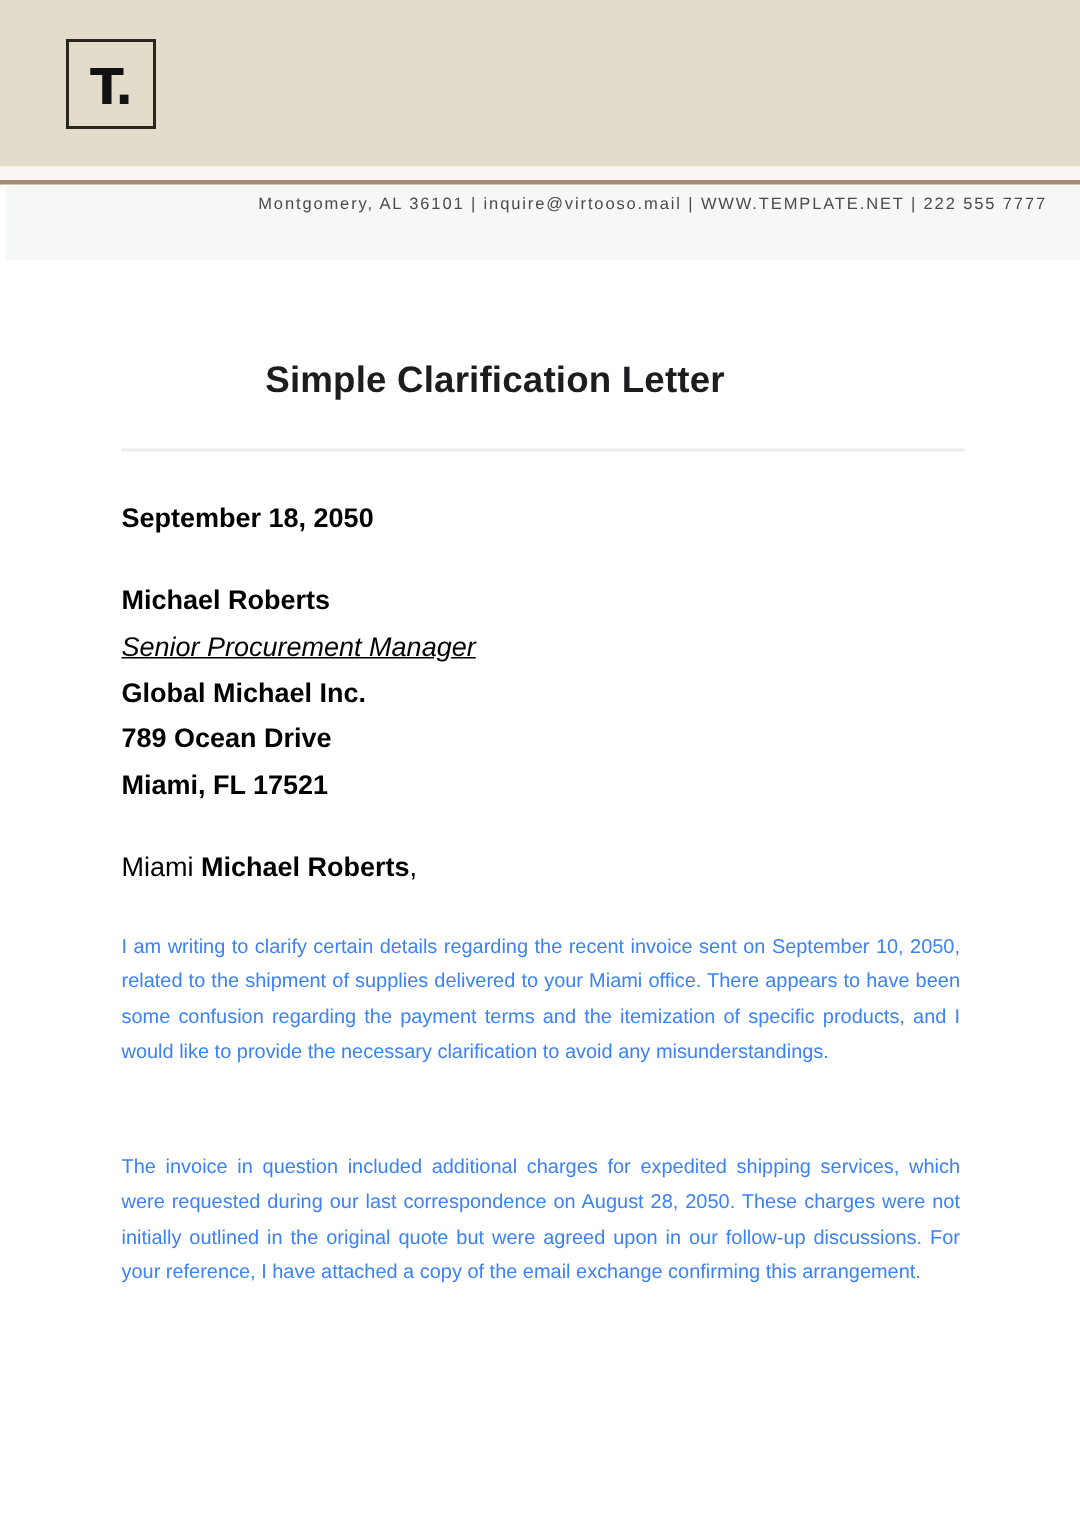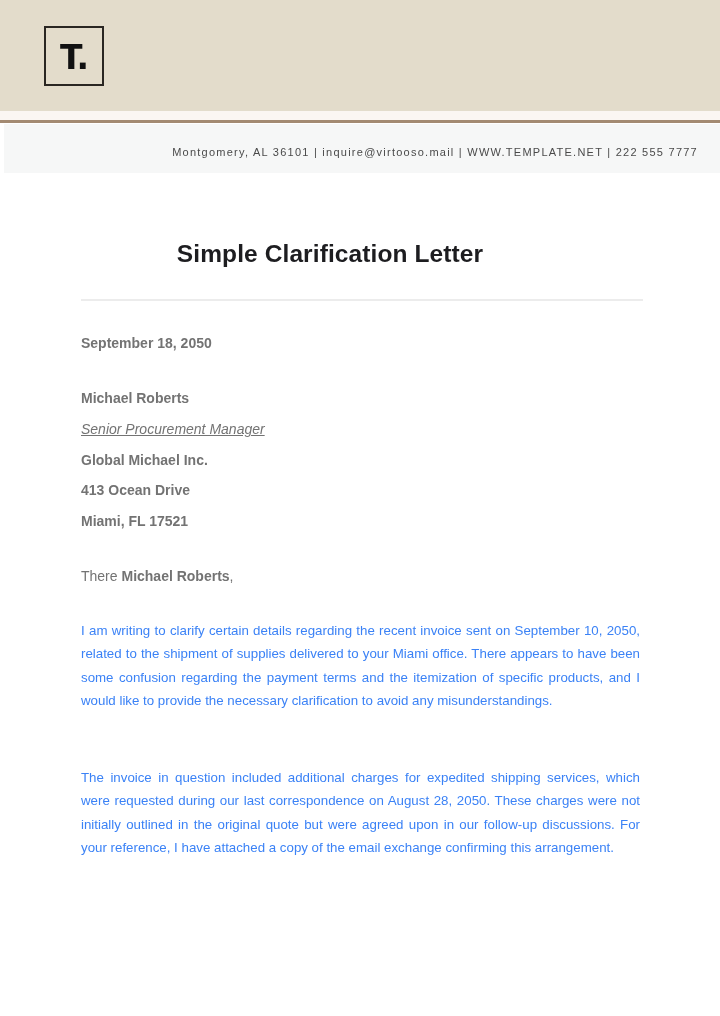--- a/index.html
+++ b/index.html
@@ -29,35 +29,35 @@
     }
     .brown-rule {
       position: absolute; left: 0; top: 120px; width: 720px; height: 3px;
       background: #a38a72;
     }
     .contact-strip {
       position: absolute; left: 4px; top: 124px; width: 716px; height: 49px;
       background: #f6f7f7;
     }
     .contact-text {
-      position: absolute; right: 22px; top: 146px;
+      position: absolute; right: 22px; top: 130px;
       font-size: 11px; letter-spacing: 1.25px; color: #4a4a4a;
       white-space: nowrap;
     }
     .title {
       position: absolute; left: 0; top: 240px; width: 660px; text-align: center;
       font-size: 24.5px; font-weight: bold; color: #1d1d20; letter-spacing: 0.1px;
     }
     .divider {
       position: absolute; left: 81px; top: 299px; width: 562px; height: 2px;
       background: #ececec;
     }
     .line {
-      position: absolute; left: 81px; font-size: 14px; white-space: nowrap;
-      color: #737373;
+      position: absolute; left: 81px; font-size: 18px; white-space: nowrap;
+      color: #000000;
     }
     .bold { font-weight: bold; }
     .italic { font-style: italic; }
     .para {
       position: absolute; left: 81px; width: 559px;
       font-size: 13.3px; line-height: 23.3px; color: #3b82f6;
       text-align: justify;
     }
   </style>
 </head>
@@ -75,19 +75,19 @@
 <div class="contact-text">Montgomery, AL 36101 | inquire@virtooso.mail | WWW.TEMPLATE.NET | 222 555 7777</div>
 
 <div class="title">Simple Clarification Letter</div>
 <div class="divider"></div>
 
 <div class="line bold" style="top:335px;">September 18, 2050</div>
 
 <div class="line bold" style="top:390px;">Michael Roberts</div>
 <div class="line italic" style="top:421px;text-decoration:underline;">Senior Procurement Manager</div>
 <div class="line bold" style="top:452px;">Global Michael Inc.</div>
-<div class="line bold" style="top:482px;">413 Ocean Drive</div>
+<div class="line bold" style="top:482px;">789 Ocean Drive</div>
 <div class="line bold" style="top:513px;">Miami, FL 17521</div>
 
-<div class="line" style="top:568px;"><span>There </span><span class="bold">Michael Roberts</span><span>,</span></div>
+<div class="line" style="top:568px;"><span>Miami </span><span class="bold">Michael Roberts</span><span>,</span></div>
 
 <div class="para" style="top:619px;">I am writing to clarify certain details regarding the recent invoice sent on September 10, 2050, related to the shipment of supplies delivered to your Miami office. There appears to have been some confusion regarding the payment terms and the itemization of specific products, and I would like to provide the necessary clarification to avoid any misunderstandings.</div>
 <div class="para" style="top:766px;">The invoice in question included additional charges for expedited shipping services, which were requested during our last correspondence on August 28, 2050. These charges were not initially outlined in the original quote but were agreed upon in our follow-up discussions. For your reference, I have attached a copy of the email exchange confirming this arrangement.</div>
 
 </body></html>

